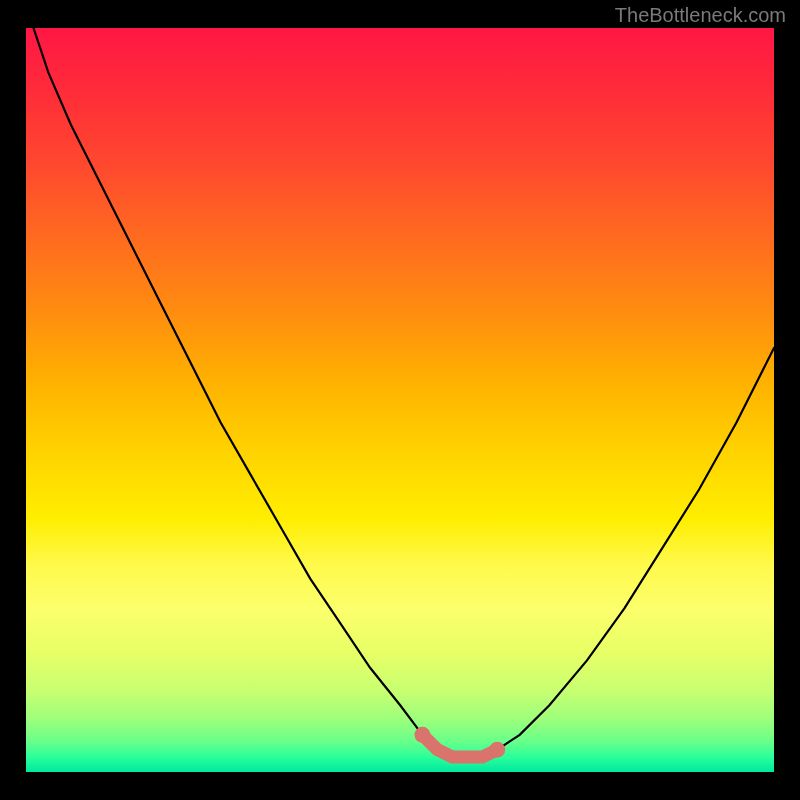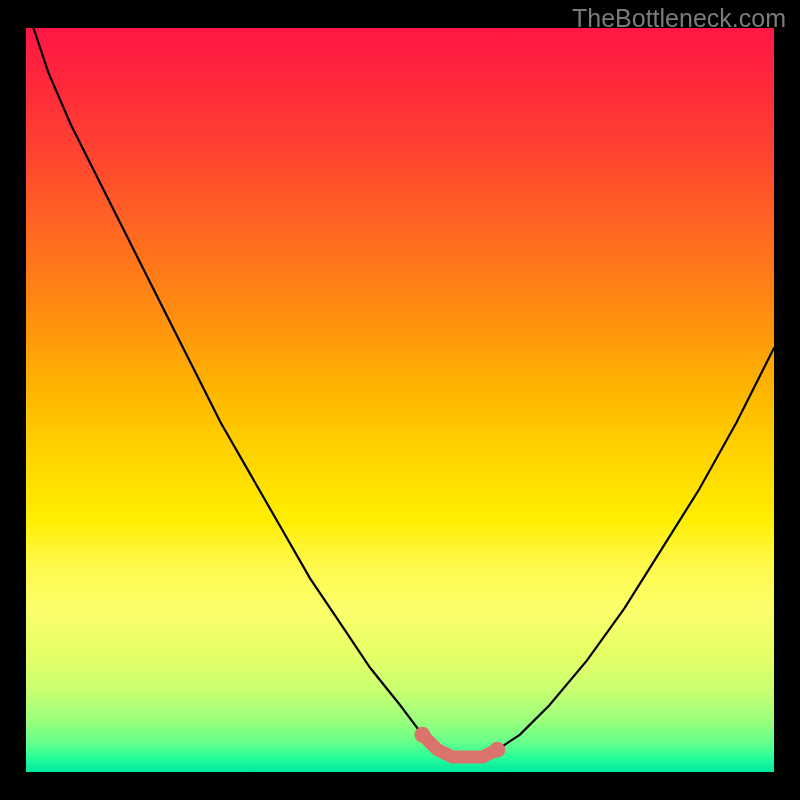--- a/index.html
+++ b/index.html
@@ -9,21 +9,21 @@
     background: #000;
     position: relative;
     font-family: Arial, sans-serif;
     overflow: hidden;
   }
   .attribution {
     position: absolute;
     top: 4px;
     right: 14px;
     color: #7a7a7a;
-    font-size: 25px;
+    font-size: 20px;
     font-weight: 500;
     z-index: 10;
   }
   .plot-area {
     position: absolute;
     left: 26px;
     top: 28px;
     width: 748px;
     height: 744px;
     background: linear-gradient(

